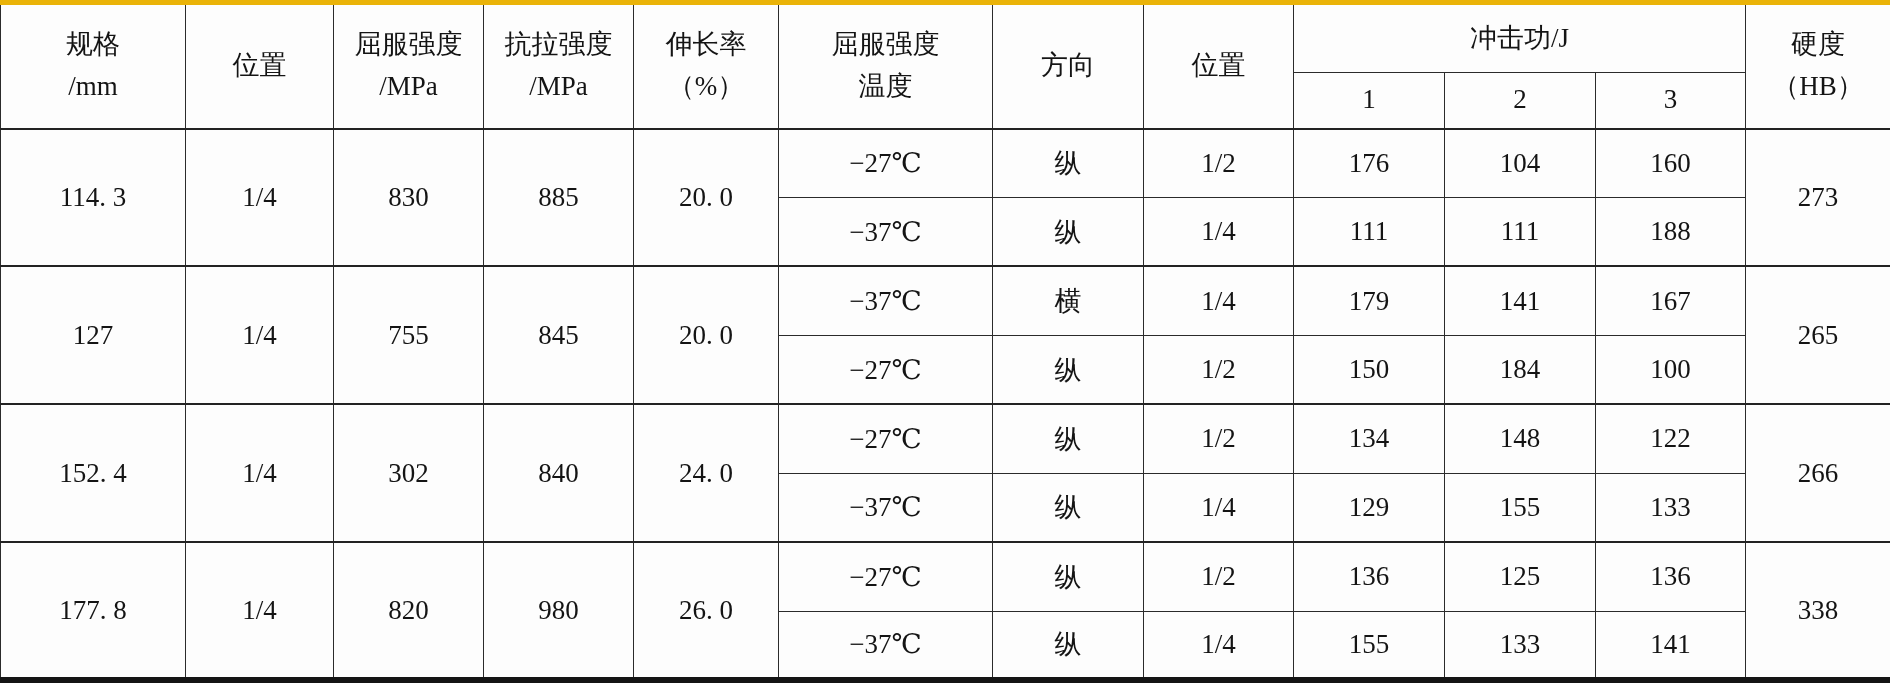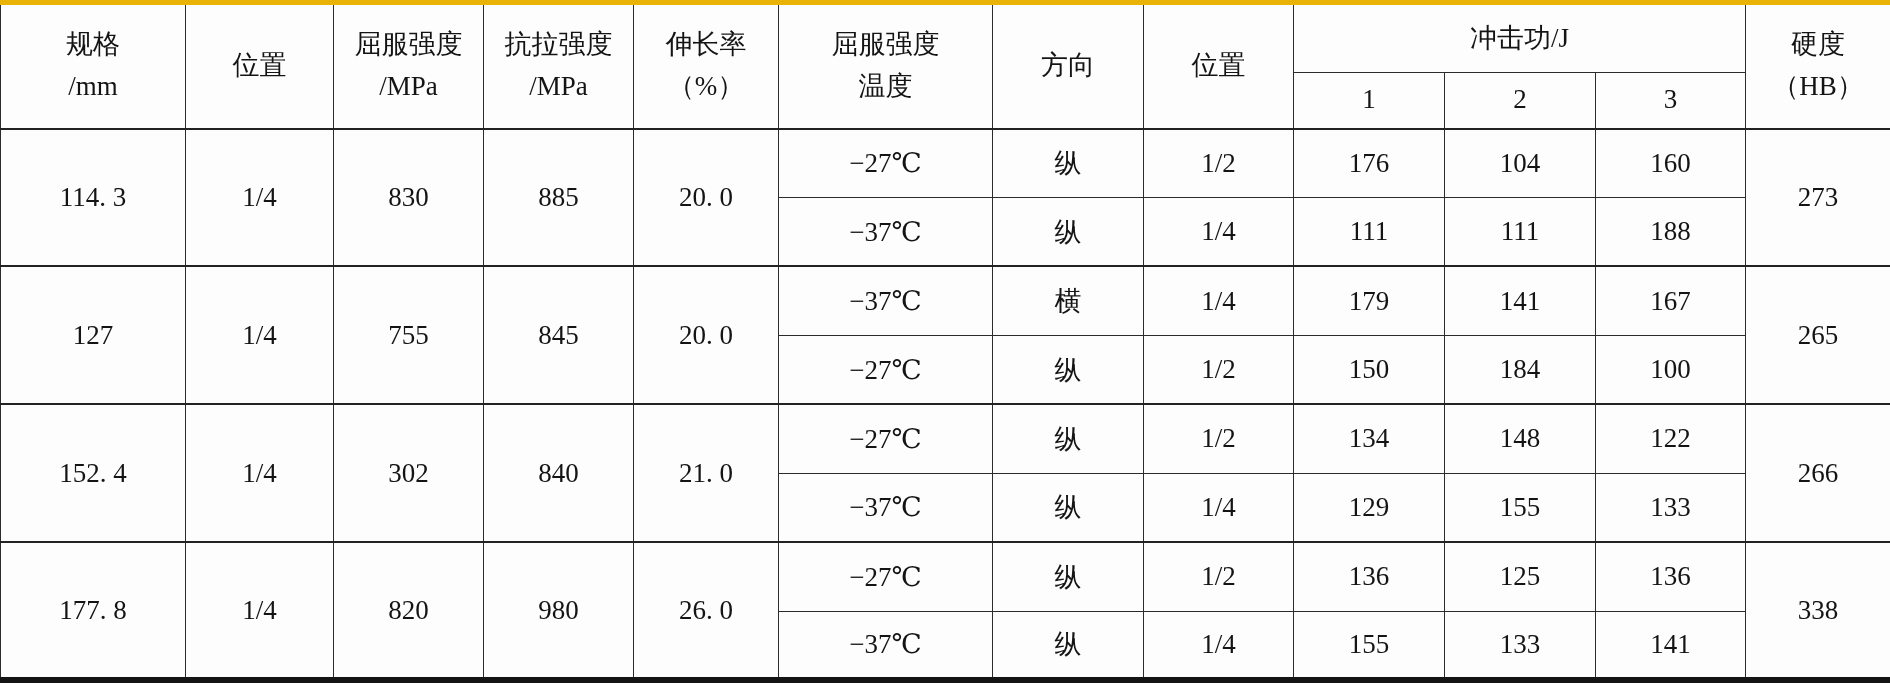--- a/index.html
+++ b/index.html
@@ -135,21 +135,21 @@
         <td>150</td>
         <td>184</td>
         <td>100</td>
       </tr>
 
       <tr class="group-start">
         <td rowspan="2">152. 4</td>
         <td rowspan="2">1/4</td>
         <td rowspan="2">302</td>
         <td rowspan="2">840</td>
-        <td rowspan="2">21. 0</td>
+        <td rowspan="2">24. 0</td>
         <td>−27℃</td>
         <td>纵</td>
         <td>1/2</td>
         <td>134</td>
         <td>148</td>
         <td>122</td>
         <td rowspan="2">266</td>
       </tr>
       <tr>
         <td>−37℃</td>

